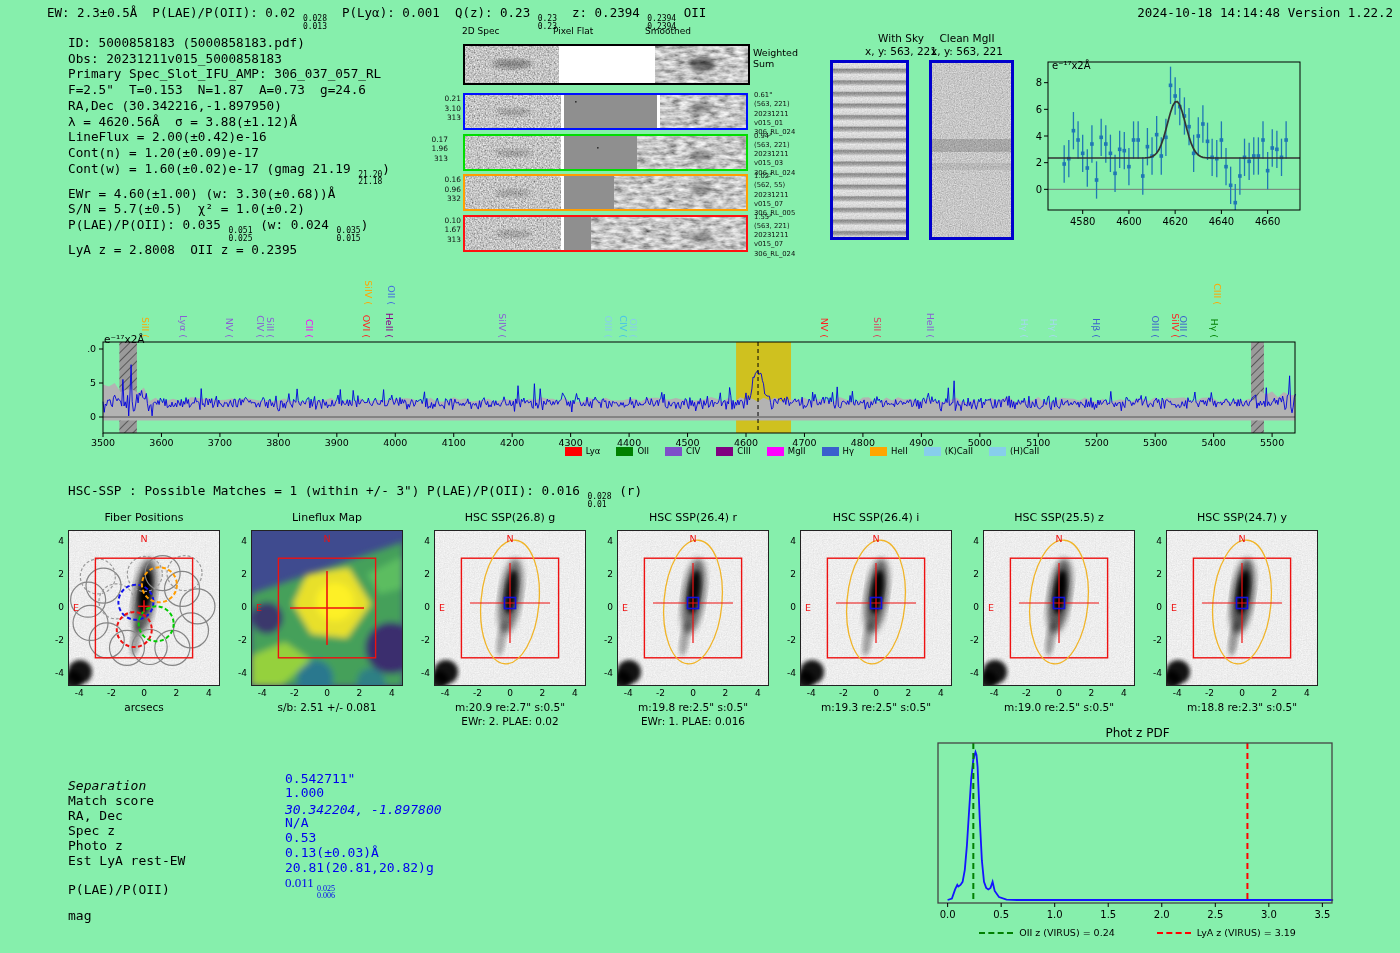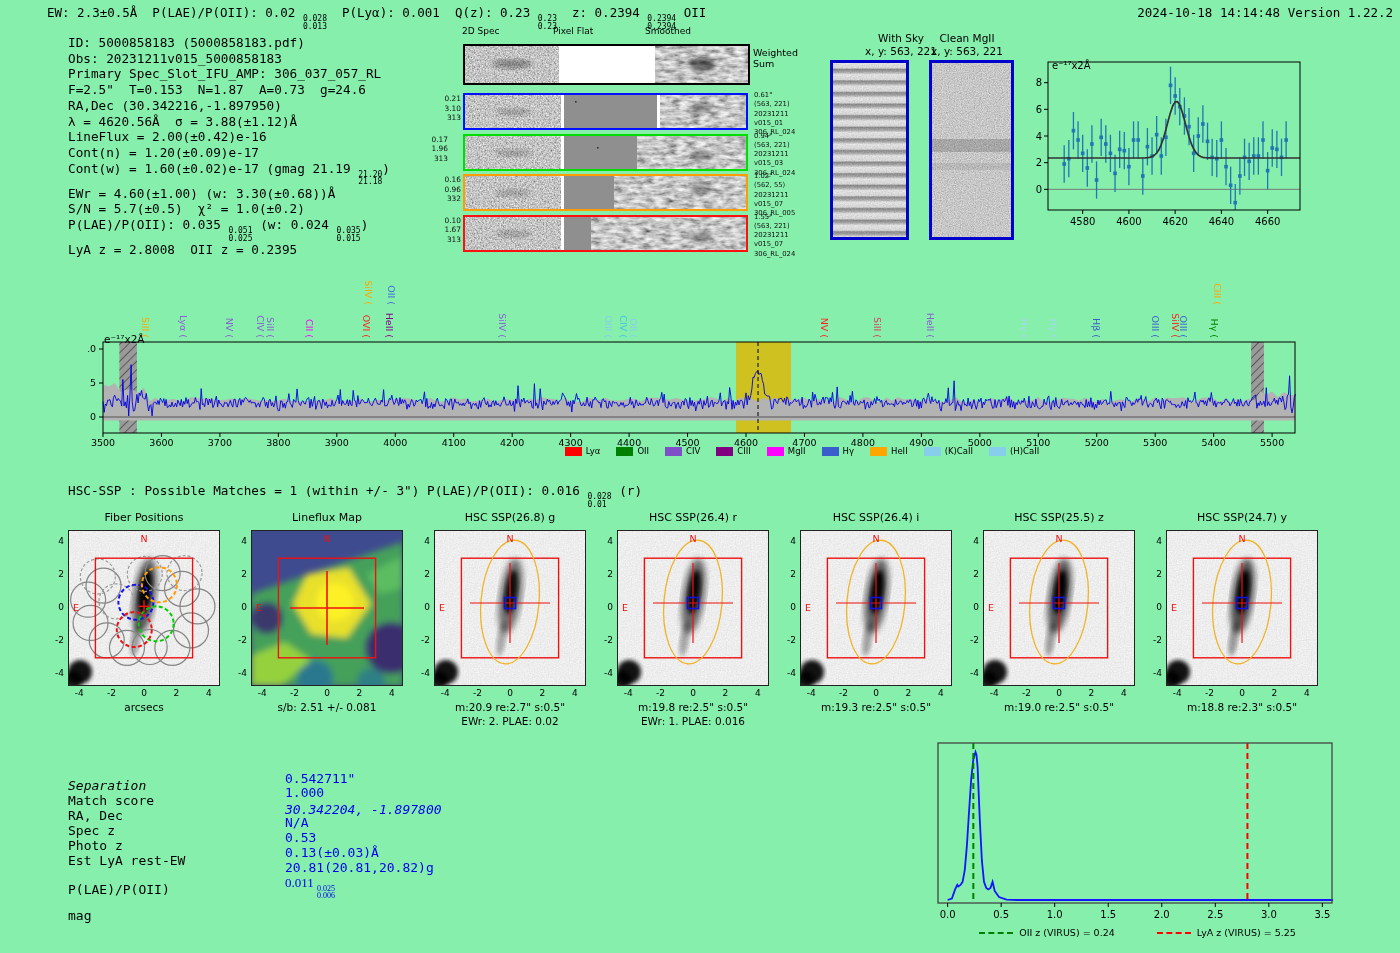--- a/index.html
+++ b/index.html
@@ -785,20 +785,21 @@
       <div class="mt-value abs mono" style="top: 845px;">0.13(±0.03)Å</div>
       <div class="mt-label abs mono" style="top: 908px;">mag</div>
       <div class="mt-value abs mono" style="top: 859.9px;">20.81(20.81,20.82)g</div>
       <div class="mt-label abs mono" style="top: 882.3px;">P(LAE)/P(OII)</div>
       <div class="mt-value abs mono" style="top: 874.8px; font-family: Liberation Serif, serif;">0.011 <span class="frac">
           <span>0.025</span>
           <span>0.006</span>
         </span></div>
     </div>
 
+  <div id="pz-title" class="abs">Phot z PDF</div>
   <svg id="photz" class="abs" style="left:930px;top:740px" width="415" height="185">
       <path d="M17.6 160.0L21.9 158.5L25.1 149.4L27.3 144.9L28.3 146.4L30.5 144.9L32.6 141.8L34.8 129.8L36.9 105.6L39.0 72.3L41.2 39.1L43.3 19.4L45.5 11.9L46.5 14.9L47.6 27.0L49.8 79.9L51.9 120.7L54.0 141.8L56.2 147.9L58.3 149.4L60.5 147.9L62.6 141.8L64.7 150.9L69.0 157.0L76.5 159.7L87.2 160.0L103.3 160.0L124.7 160.0L178.2 160.0L231.8 160.0L285.3 160.0L338.8 160.0L392.4 160.0L403.1 160.0" fill="none" stroke="#1414ff" stroke-width="1.8"></path>
       <line x1="43.33152173913044" x2="43.33152173913044" y1="3" y2="163" stroke="#008000" stroke-width="2" stroke-dasharray="6 4"></line>
       <line x1="317.41847826086956" x2="317.41847826086956" y1="3" y2="163" stroke="#ff0000" stroke-width="2" stroke-dasharray="6 4"></line>
       <rect x="8" y="3" width="394" height="160" fill="none" stroke="#444" stroke-width="1.3"></rect>
       <line x1="17.63586956521739" x2="17.63586956521739" y1="163" y2="167" stroke="#000" stroke-width="1"></line>
       <text x="17.63586956521739" y="178" font-size="10" fill="#000" font-family="&quot;DejaVu Sans&quot;,sans-serif" text-anchor="middle">0.0</text>
       <line x1="71.16847826086956" x2="71.16847826086956" y1="163" y2="167" stroke="#000" stroke-width="1"></line>
       <text x="71.16847826086956" y="178" font-size="10" fill="#000" font-family="&quot;DejaVu Sans&quot;,sans-serif" text-anchor="middle">0.5</text>
       <line x1="124.70108695652176" x2="124.70108695652176" y1="163" y2="167" stroke="#000" stroke-width="1"></line>
@@ -814,17 +815,17 @@
       <line x1="392.3641304347826" x2="392.3641304347826" y1="163" y2="167" stroke="#000" stroke-width="1"></line>
       <text x="392.3641304347826" y="178" font-size="10" fill="#000" font-family="&quot;DejaVu Sans&quot;,sans-serif" text-anchor="middle">3.5</text>
     </svg>
   <div id="pz-legend" class="abs">
       <div class="pz-item">
         <div class="pz-dash" style="border-top-color: rgb(0, 128, 0);"></div>
         <span>OII z (VIRUS) = 0.24</span>
       </div>
       <div class="pz-item">
         <div class="pz-dash" style="border-top-color: rgb(255, 0, 0);"></div>
-        <span>LyA z (VIRUS) = 5.25</span>
+        <span>LyA z (VIRUS) = 3.19</span>
       </div>
     </div>
 
 </div>
 
 </body></html>

